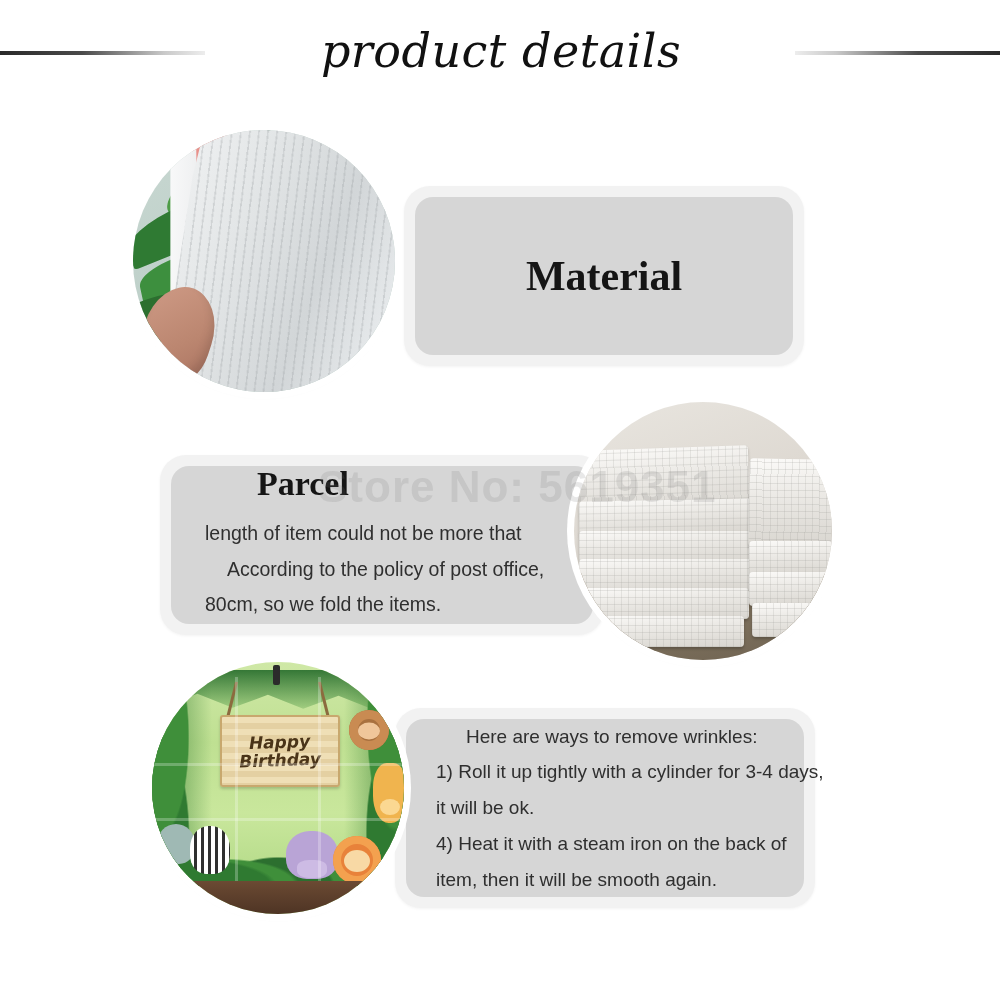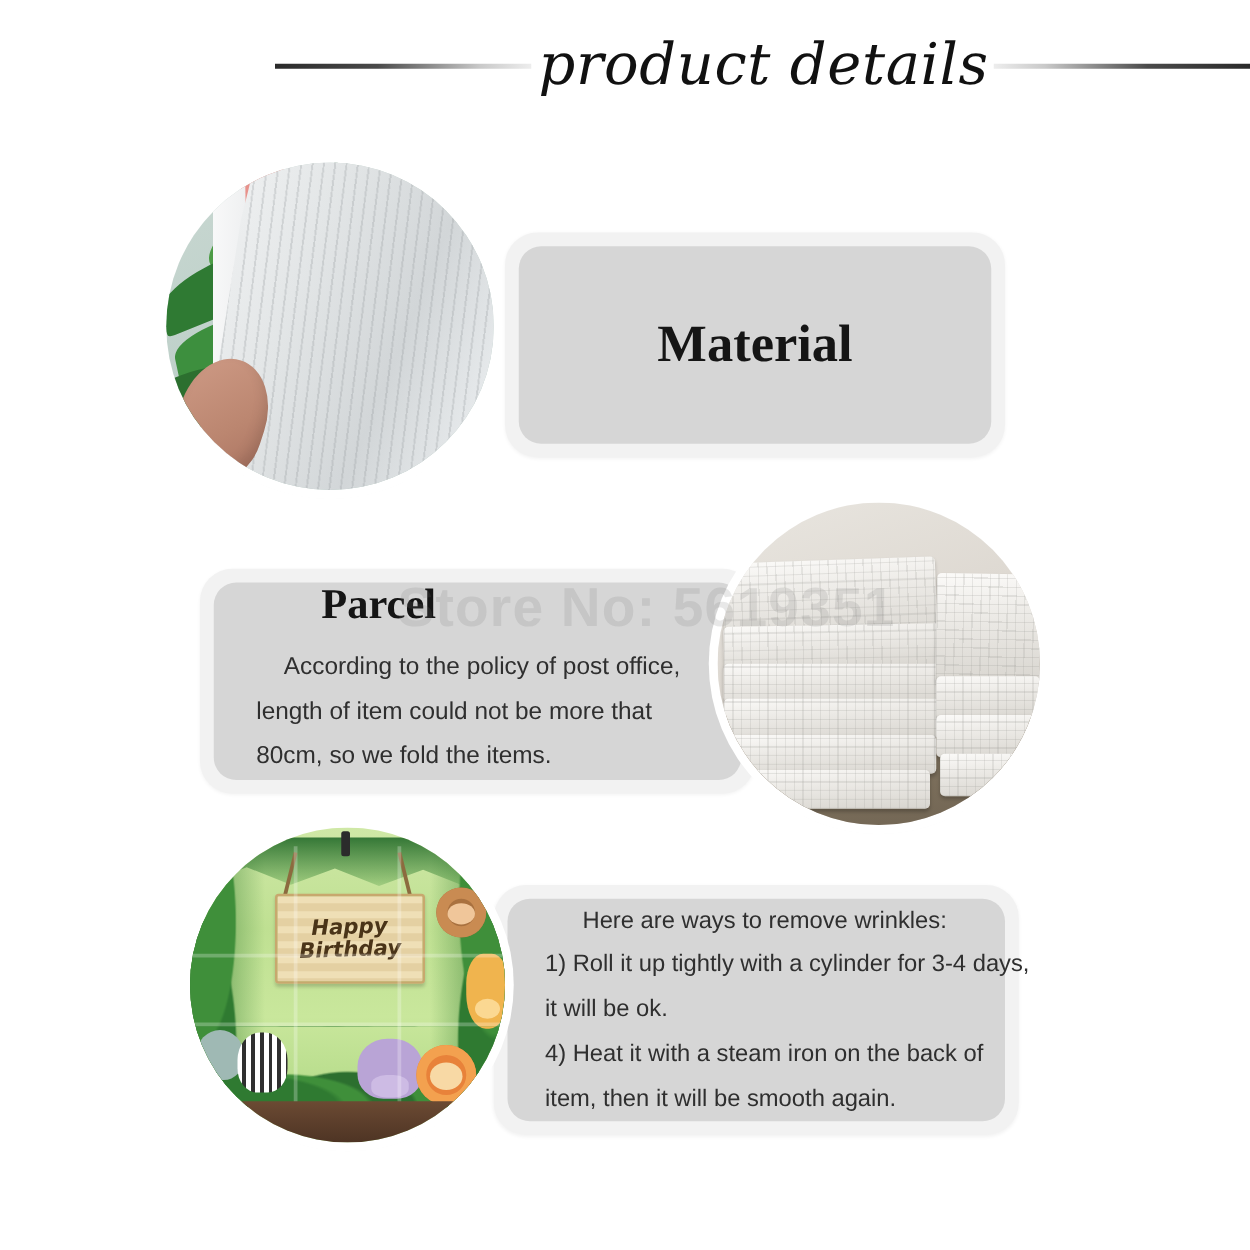--- a/index.html
+++ b/index.html
@@ -18,21 +18,21 @@
 
   
   .title-row {
     position: absolute;
     top: 18px;
     left: 0;
     width: 1000px;
     height: 70px;
     display: flex;
     align-items: center;
-    justify-content: flex-end;
+    justify-content: space-between;
     gap: 0;
   }
   .title-rule {
     height: 4px;
     width: 205px;
     flex: none;
   }
   .title-rule.left {
     background: linear-gradient(to right, #2a2a2a 0%, #4a4a4a 40%, #c9c9c9 80%, #ededed 100%);
     margin-right: 6px;
@@ -355,22 +355,22 @@
   <div class="panel-inner"></div>
   <div class="panel-content">
     <div class="panel-heading">Material</div>
   </div>
 </div>
 
 <div class="panel" id="panel-parcel">
   <div class="panel-inner"></div>
   <div class="panel-content">
     <div class="panel-heading">Parcel</div>
+    <div class="body-line">length of item could not be more that</div>
     <div class="body-line indent">According to the policy of post office,</div>
-    <div class="body-line">length of item could not be more that</div>
     <div class="body-line">80cm, so we fold the items.</div>
   </div>
 </div>
 
 <div class="panel" id="panel-care">
   <div class="panel-inner"></div>
   <div class="panel-content">
     <div class="body-line indent">Here are ways to remove wrinkles:</div>
     <div class="body-line">1) Roll it up tightly with a cylinder for 3-4 days,</div>
     <div class="body-line">it will be ok.</div>

